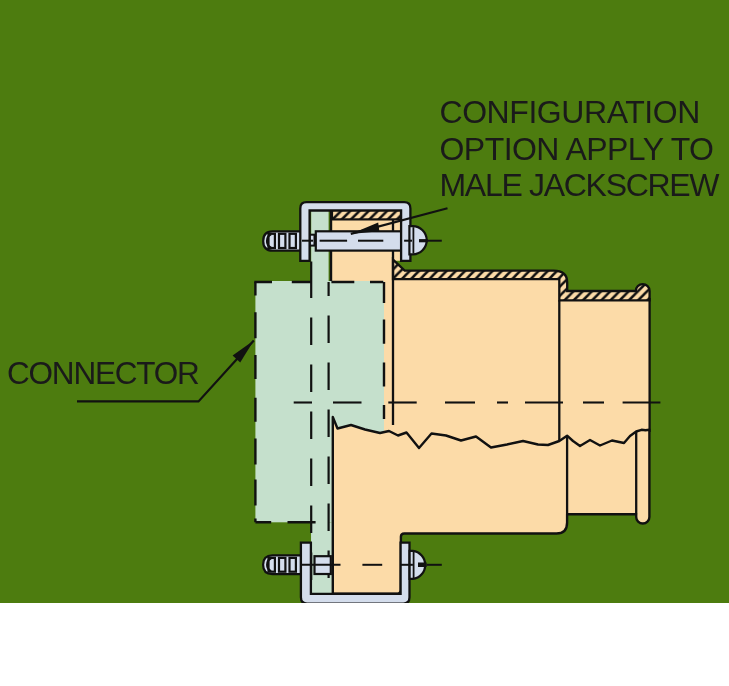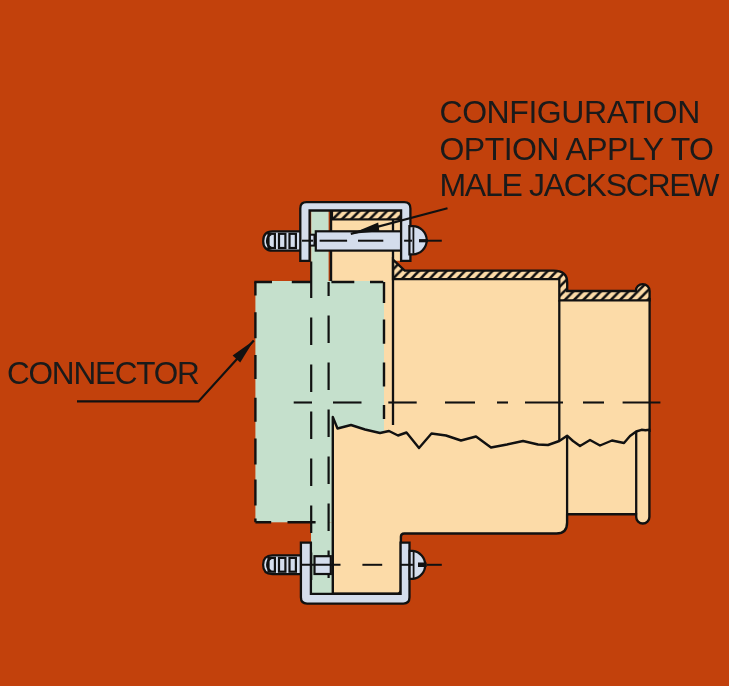--- a/index.html
+++ b/index.html
@@ -1,16 +1,16 @@
 <!DOCTYPE html>
 <html><head>
 <meta charset="utf-8">
 <style>
   html,body{margin:0;padding:0;background:#ffffff;}
-  #wrap{position:relative;width:729px;height:686px;background:#c2410c;overflow:hidden;}
+  #wrap{position:relative;width:729px;height:603px;background:#4d7c0f;overflow:hidden;}
   svg{position:absolute;left:0;top:0;}
   text{font-family:"Liberation Sans",sans-serif;fill:#1a1a1a;}
 </style>
 </head>
 <body>
 <div id="wrap">
 <svg width="729" height="686" viewBox="0 0 729 686">
 <defs>
 <pattern id="hat" width="9.2" height="9.2" patternUnits="userSpaceOnUse">
   <rect width="9.2" height="9.2" fill="#fcdba8"></rect>

